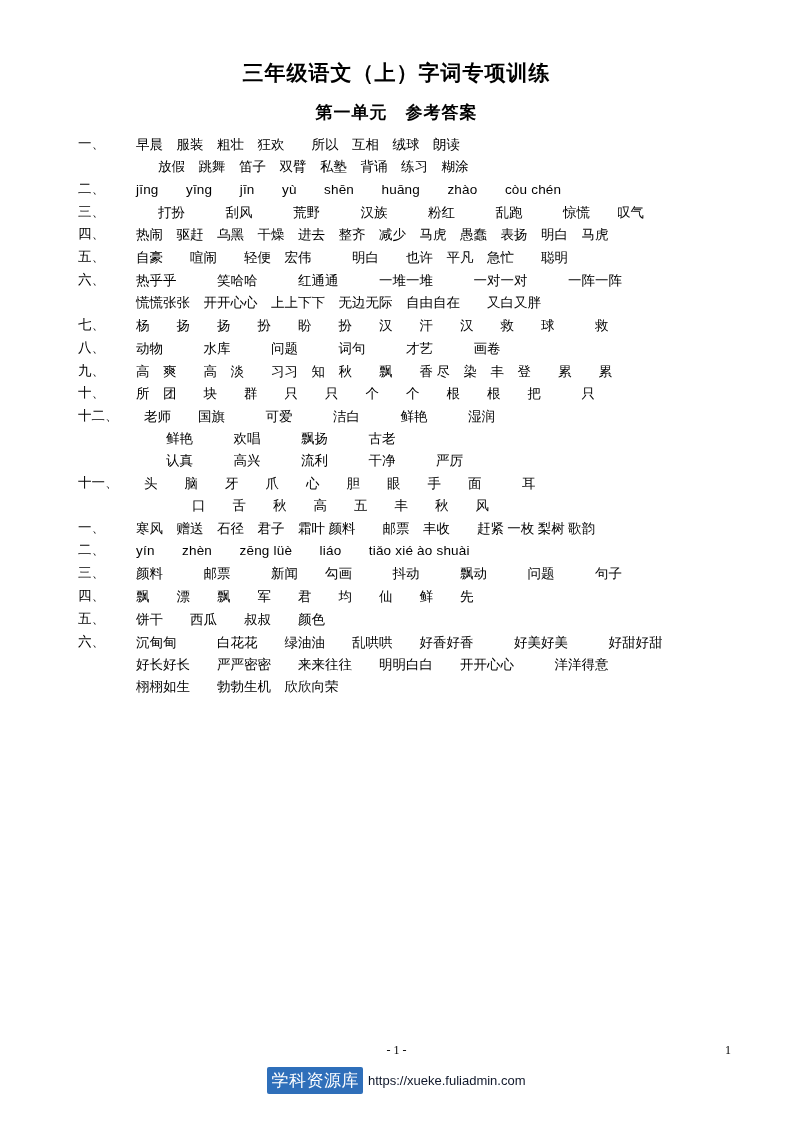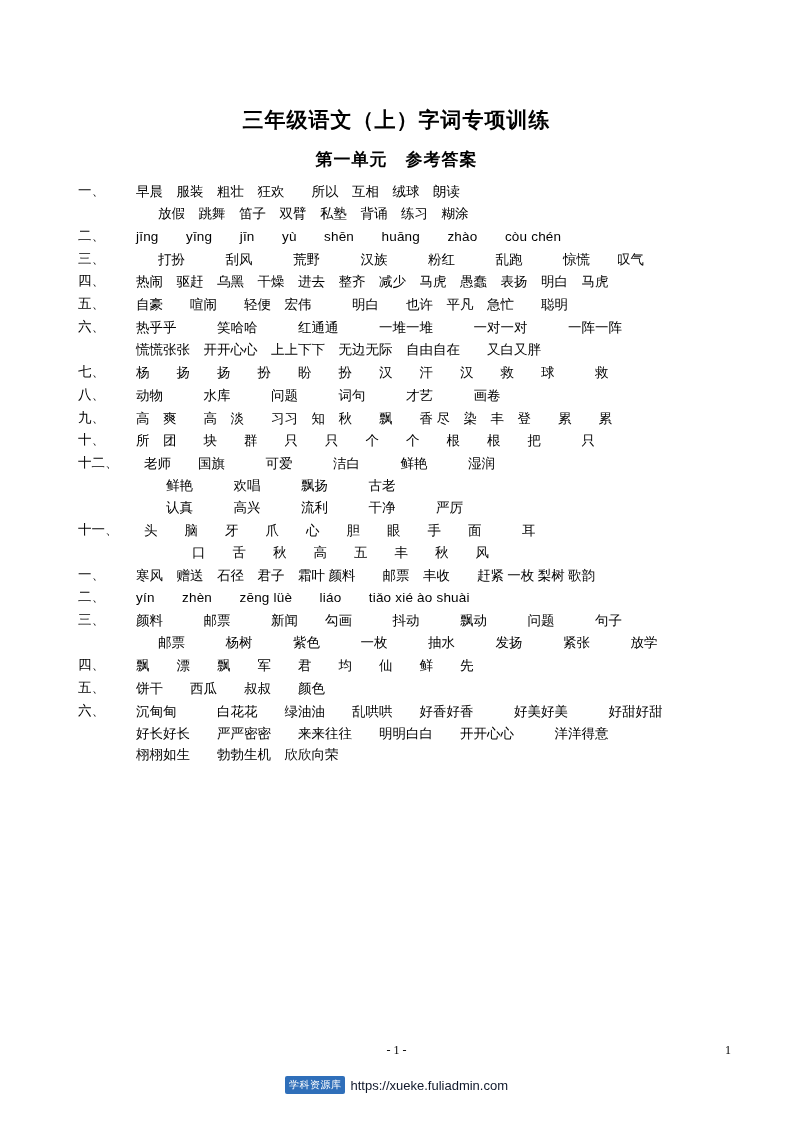--- a/index.html
+++ b/index.html
@@ -10,21 +10,21 @@
     font-family: "Liberation Serif", "DejaVu Serif", serif;
     color: #000000;
     position: relative;
     overflow: hidden;
   }
   .page {
     position: relative;
     width: 793px;
     height: 1122px;
     box-sizing: border-box;
-    padding: 100px 78px 0 78px;
+    padding: 53px 78px 0 78px;
   }
   .doc-title {
     text-align: center;
     font-size: 21px;
     font-weight: bold;
     letter-spacing: 1px;
     margin: 6px 0 14px 0;
   }
   .unit-heading {
     text-align: center;
@@ -77,21 +77,21 @@
     bottom: 28px;
     text-align: center;
     font-size: 13px;
     color: #3b3b3b;
     font-family: "Liberation Sans", sans-serif;
   }
   .wm-logo {
     display: inline-block;
     background: #2f6fba;
     color: #ffffff;
-    font-size: 10px;
+    font-size: 17px;
     padding: 2px 4px;
     border-radius: 2px;
     margin-right: 5px;
     vertical-align: middle;
     letter-spacing: 0.5px;
   }
   .wm-url { vertical-align: middle; color:#0f172a; }
   .section2 { margin-top: 10px; }
 </style>
 </head>
@@ -206,21 +206,20 @@
     <div class="qnum">二、</div>
     <div class="qbody">
       <span class="line pinyin">yín　　zhèn　　zēng lüè　　liáo　　tiǎo xié ào shuài</span>
     </div>
   </div>
 
   <div class="qrow">
     <div class="qnum">三、</div>
     <div class="qbody">
       <span class="line">颜料　　　邮票　　　新闻　　勾画　　　抖动　　　飘动　　　问题　　　句子</span>
-      <span class="line indent1">邮票　　　杨树　　　紫色　　　一枚　　　抽水　　　发扬　　　紧张　　　放学</span>
     </div>
   </div>
 
   <div class="qrow">
     <div class="qnum">四、</div>
     <div class="qbody">
       <span class="line">飘　　漂　　飘　　军　　君　　均　　仙　　鲜　　先</span>
     </div>
   </div>
 

